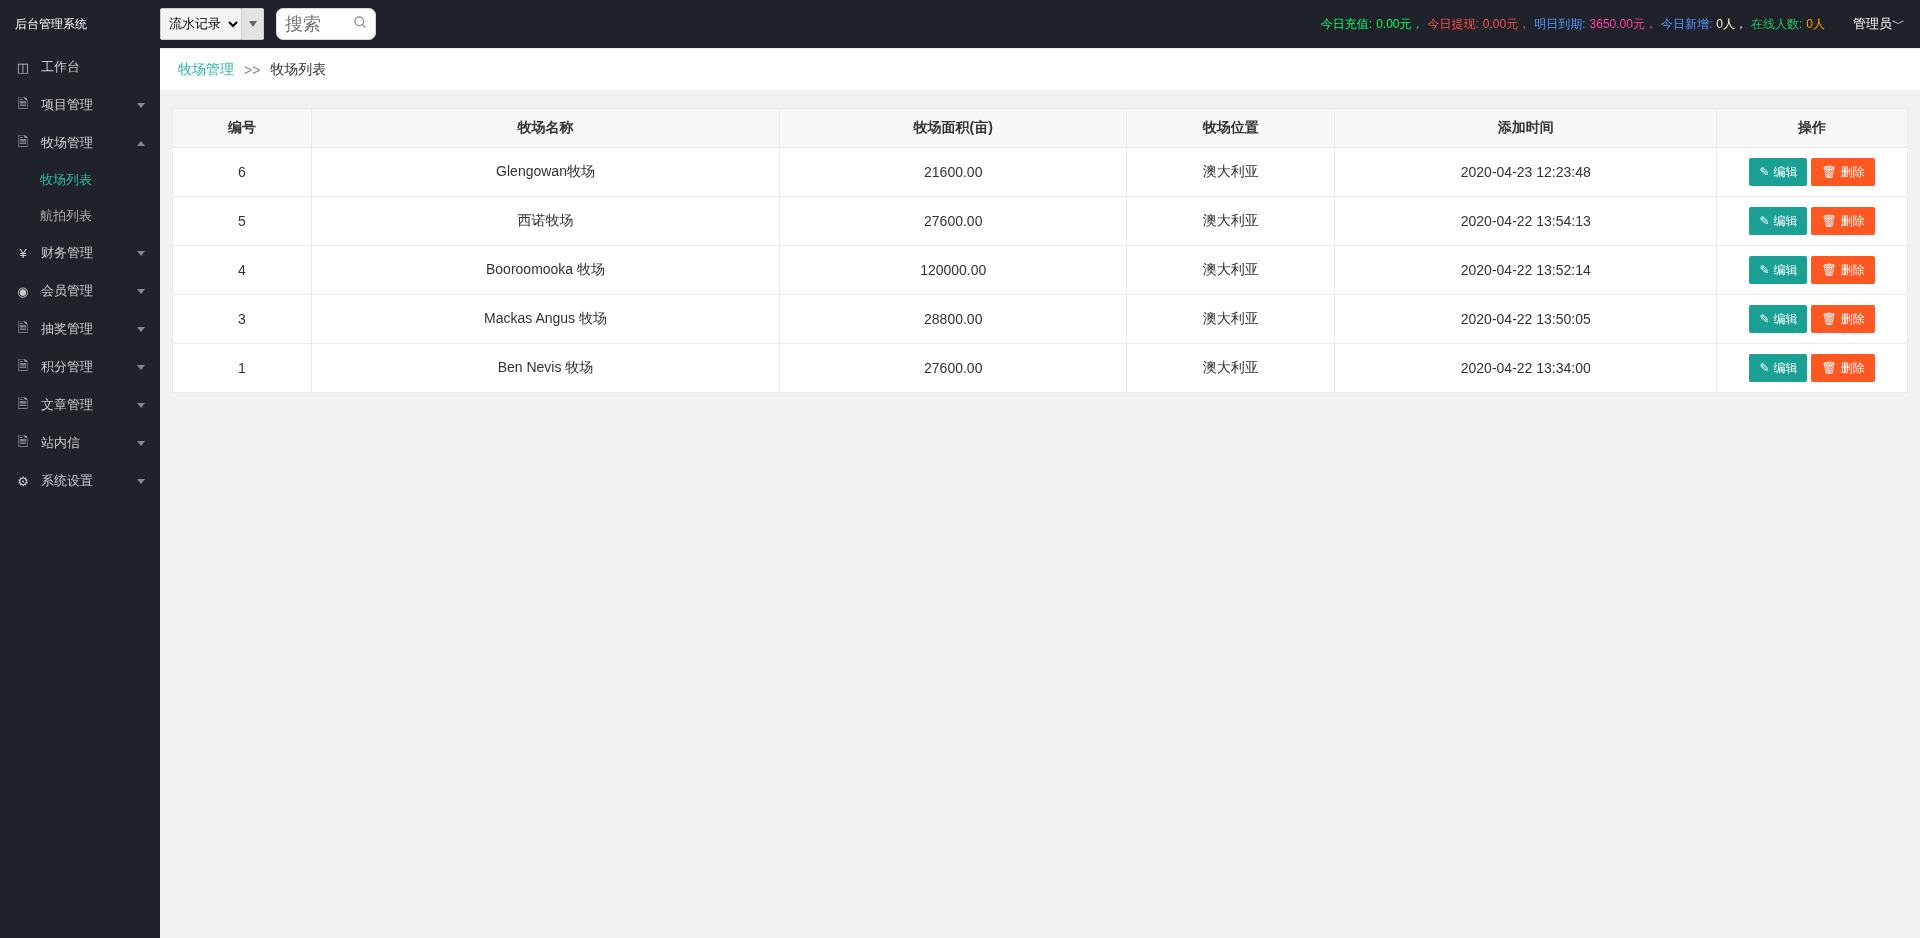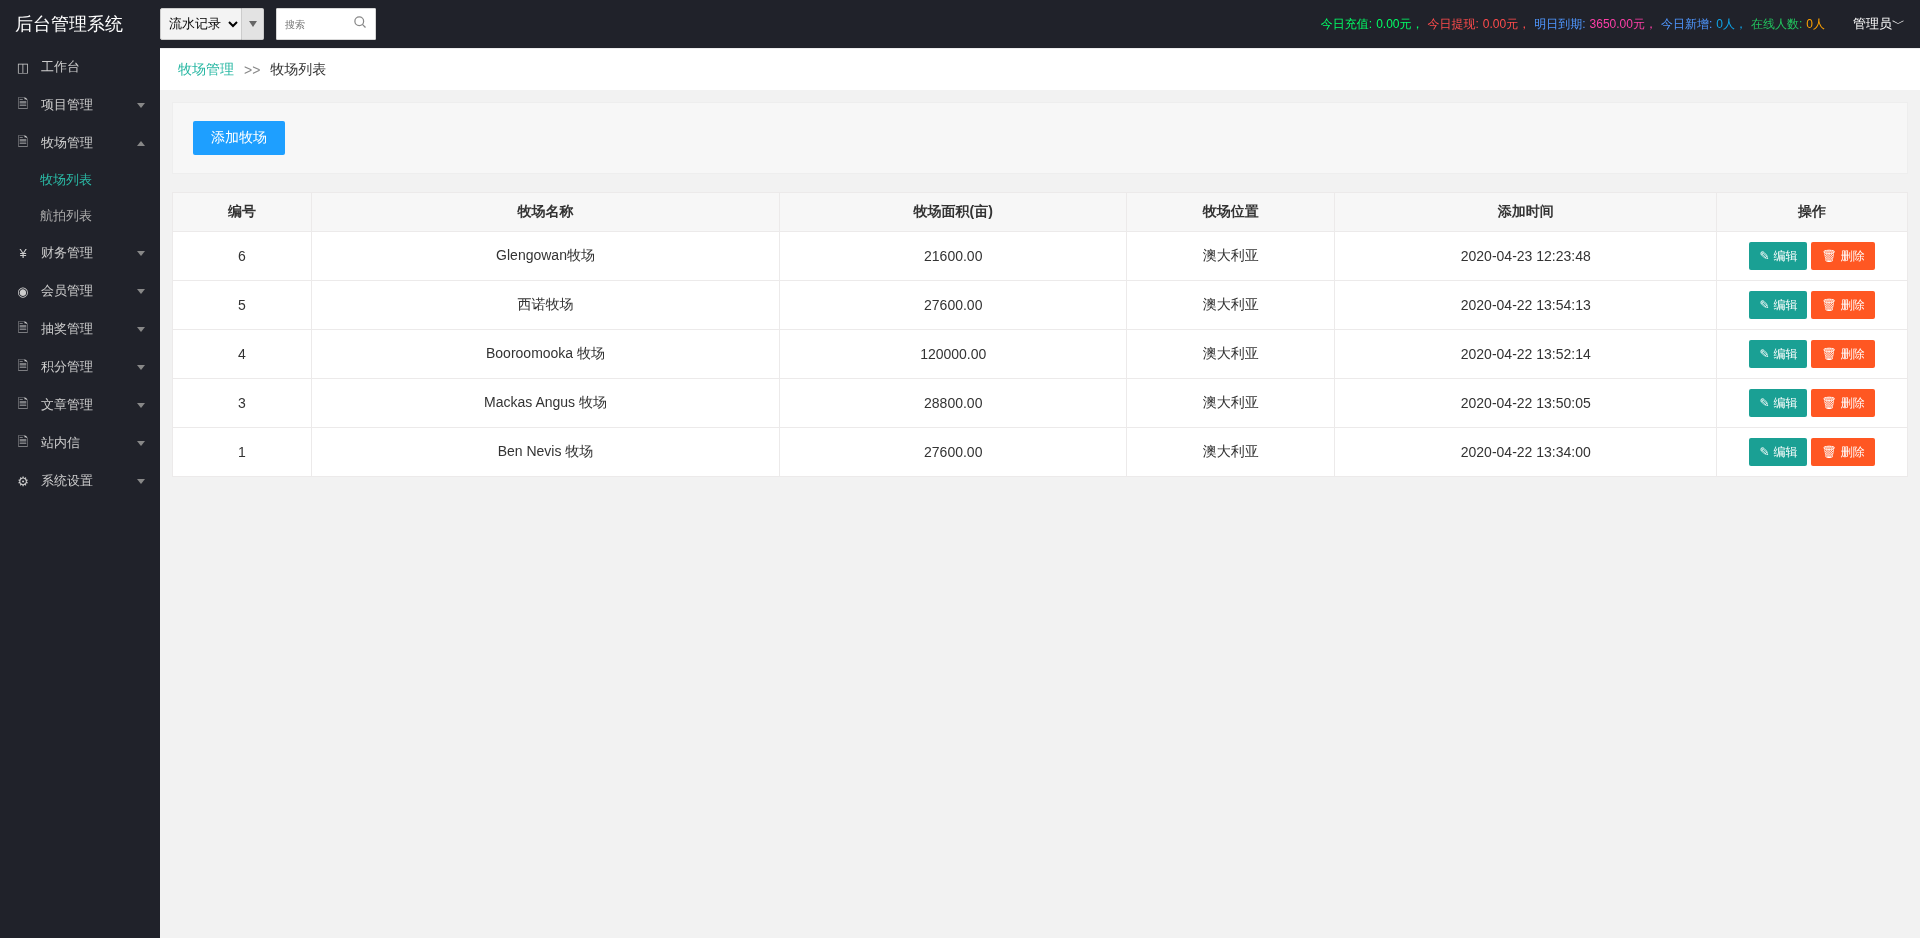--- a/index.html
+++ b/index.html
@@ -1,23 +1,23 @@
 <!DOCTYPE html>
 <html><head>
 <meta charset="utf-8">
 <style>
 * { box-sizing: border-box; margin: 0; padding: 0; }
 body { font-family: "Microsoft YaHei", Arial, sans-serif; font-size: 14px; background: #fff; color: #333; }
 .header { height: 48px; background: #20222a; display: flex; align-items: center; padding: 0 15px; position: fixed; top: 0; left: 0; right: 0; z-index: 100; }
-.logo { color: #fff; font-size: 18px; width: 145px; }
+.logo { color: #fff; font-size: 12px; width: 145px; }
 .select-box { display: flex; align-items: center; margin-right: 12px; }
 .select-box select { height: 32px; background: #f3f3f3; border: 1px solid #ccc; font-size: 13px; padding: 0 4px; border-radius: 2px 0 0 2px; font-family: Liberation Mono, monospace; }
 .select-box .dd { width: 22px; height: 32px; background: #e3e3e3; border: 1px solid #ccc; border-left: none; display: flex; align-items: center; justify-content: center; border-radius: 0 2px 2px 0; }
 .search-box { position: relative; }
-.search-box input { width: 100px; height: 32px; border: 1px solid #d7d7d7; border-radius: 1px; padding: 0 30px 0 8px; font-size: 10px; background: #fff; }
+.search-box input { width: 100px; height: 32px; border: 1px solid #d7d7d7; border-radius: 7px; padding: 0 30px 0 8px; font-size: 18px; background: #fff; }
 .search-box .icon { position: absolute; right: 8px; top: 50%; transform: translateY(-50%); color: #888; font-size: 15px; }
 .header-right { margin-left: auto; color: #ccc; font-size: 12px; display: flex; align-items: center; gap: 4px; text-align: right; }
 .admin { color: #fff; font-size: 13px; margin-left: 24px; cursor: pointer; }
 .sidebar { position: fixed; top: 48px; left: 0; bottom: 0; width: 160px; background: #20222a; color: #ccc; overflow-y: auto; }
 .menu-item { height: 38px; display: flex; align-items: center; padding: 0 15px; cursor: pointer; color: #ccc; font-size: 13px; }
 .menu-icon { width: 16px; height: 16px; margin-right: 10px; display: inline-flex; align-items: center; justify-content: center; font-size: 13px; }
 .menu-item.has-children::after { content: ""; margin-left: auto; width: 0; height: 0; border-left: 4px solid transparent; border-right: 4px solid transparent; border-top: 5px solid #888; }
 .menu-item.open::after { border-top: none; border-bottom: 5px solid #888; }
 .submenu .menu-sub { height: 36px; display: flex; align-items: center; padding-left: 40px; font-size: 13px; color: #aaa; cursor: pointer; }
 .submenu .menu-sub.active { color: #2ab8a4; }
@@ -63,21 +63,21 @@
     </span>
   </div>
   <div class="header-right">
     <span style="color:#00ff66">今日充值:</span>
     <span style="color:#00ff66">0.00元，</span>
     <span style="color:#ff4c4c">今日提现:</span>
     <span style="color:#ff4c4c">0.00元，</span>
     <span style="color:#4f97ff">明日到期:</span>
     <span style="color:#ff3fa8">3650.00元，</span>
     <span style="color:#4f97ff">今日新增:</span>
-    <span style="color:#0ea5e9">0人，</span>
+    <span style="color:#fef9c3">0人，</span>
     <span style="color:#22c55e">在线人数:</span>
     <span style="color:#ffa200">0人</span>
     <span class="admin">
       <span>管理员</span><span>﹀</span>
     </span>
   </div>
 </div>
 
 <div class="sidebar">
   <div class="menu-item">
@@ -126,23 +126,20 @@
   </div>
 </div>
 
 <div class="content">
   <div class="breadcrumb">
     <span class="bc-a">牧场管理</span>
     <span class="bc-sep">&gt;&gt;</span>
     <span>牧场列表</span>
   </div>
 
-  <div class="toolbar">
-    <button class="btn-primary">添加牧场</button>
-  </div>
 
   <div class="table-wrap">
     <table>
       <colgroup>
         <col style="width:8%">
           <col style="width:27%">
           <col style="width:20%">
           <col style="width:12%">
           <col style="width:22%">
           <col style="width:11%">

